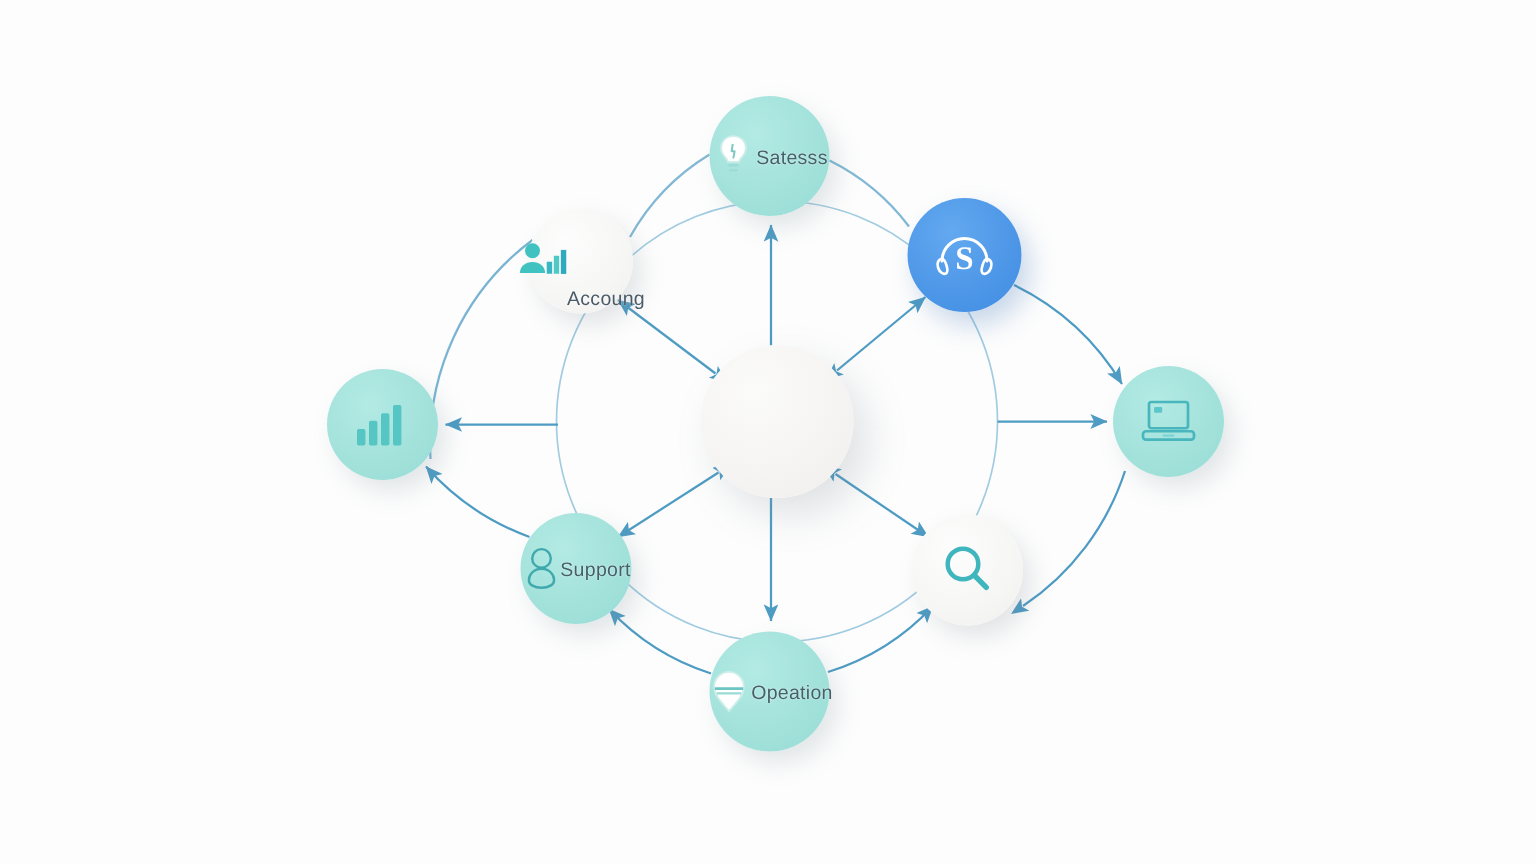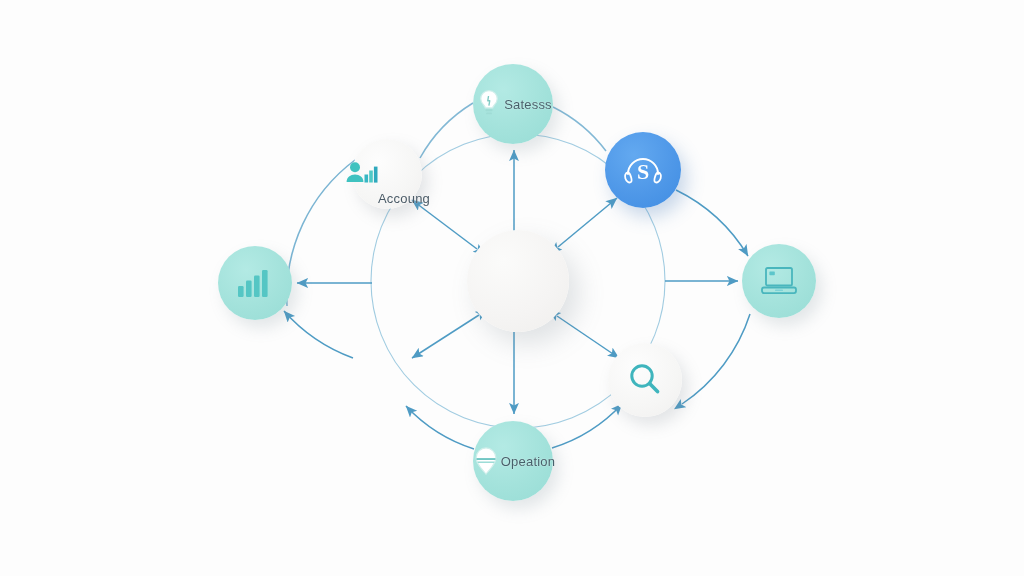--- a/index.html
+++ b/index.html
@@ -153,20 +153,29 @@
       <svg width="42" height="34" viewBox="0 0 42 34">
         <rect x="8" y="4" width="26" height="17.5" rx="1.6" fill="none" stroke="#49b6bd" stroke-width="1.8"></rect>
         <rect x="11.4" y="7.4" width="5.4" height="3.8" rx=".7" fill="#5cc6cb"></rect>
         <rect x="4" y="23.5" width="34" height="5.6" rx="2" fill="none" stroke="#49b6bd" stroke-width="1.8"></rect>
         <rect x="17" y="25.6" width="8" height="1.5" rx=".7" fill="#7ed2d6"></rect>
       </svg>
     </span>
     <span class="lbl"></span>
   </div>
 
+  <div class="node teal" style="left:347px;top:342px;width:74px;height:74px;">
+    <span class="glyph blur-soft">
+      <svg width="26" height="30" viewBox="0 0 26 30">
+        <circle cx="13" cy="8.3" r="6.2" fill="none" stroke="#3fa9ae" stroke-width="1.6"></circle>
+        <path d="M13 15.2 c-5 0-8.4 3.6-8.4 7.6 0 3 3.6 5 8.4 5 s8.4-2 8.4-5 c0-4-3.4-7.6-8.4-7.6z" fill="none" stroke="#3fa9ae" stroke-width="1.6"></path>
+      </svg>
+    </span>
+    <span class="lbl">Support</span>
+  </div>
 
   <div class="node white" style="left:608px;top:343px;width:74px;height:74px;">
     <span class="glyph blur-soft">
       <svg width="38" height="38" viewBox="0 0 38 38">
         <circle cx="16" cy="15" r="10.2" fill="none" stroke="#3fb5bd" stroke-width="3"></circle>
         <line x1="23.6" y1="22.6" x2="31.5" y2="30.6" stroke="#3fb5bd" stroke-width="3.6" stroke-linecap="round"></line>
       </svg>
     </span>
     <span class="lbl"></span>
   </div>

